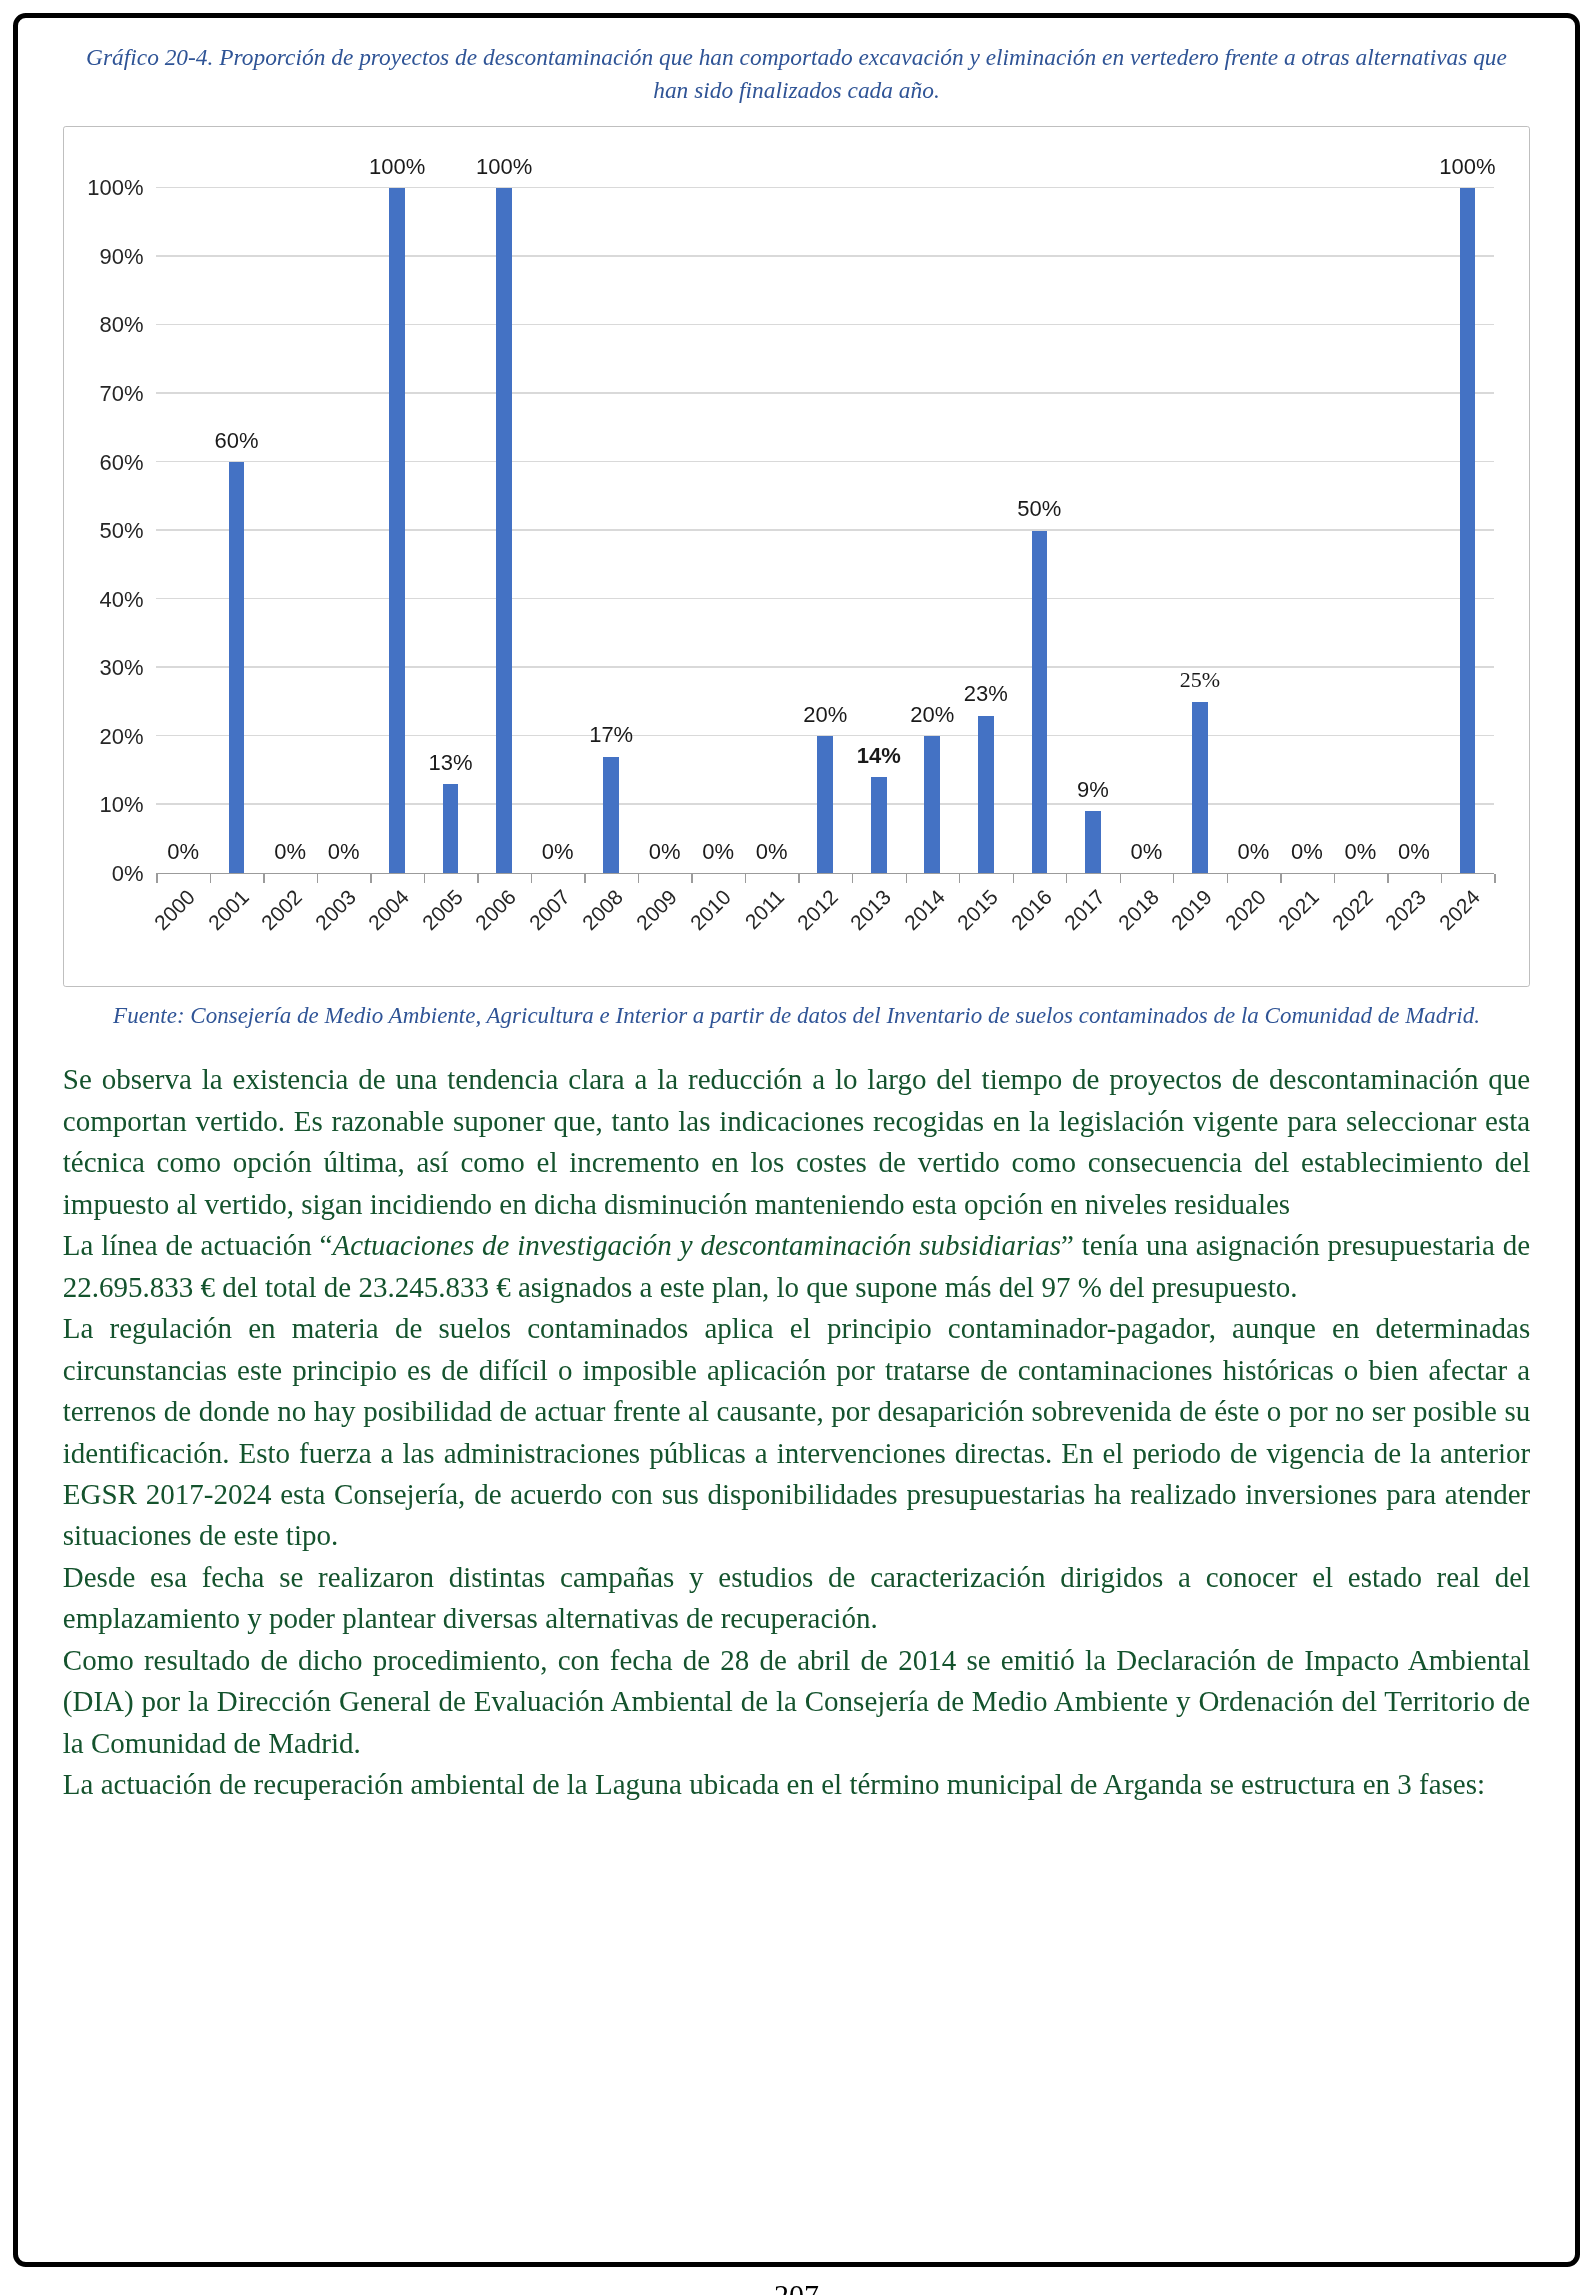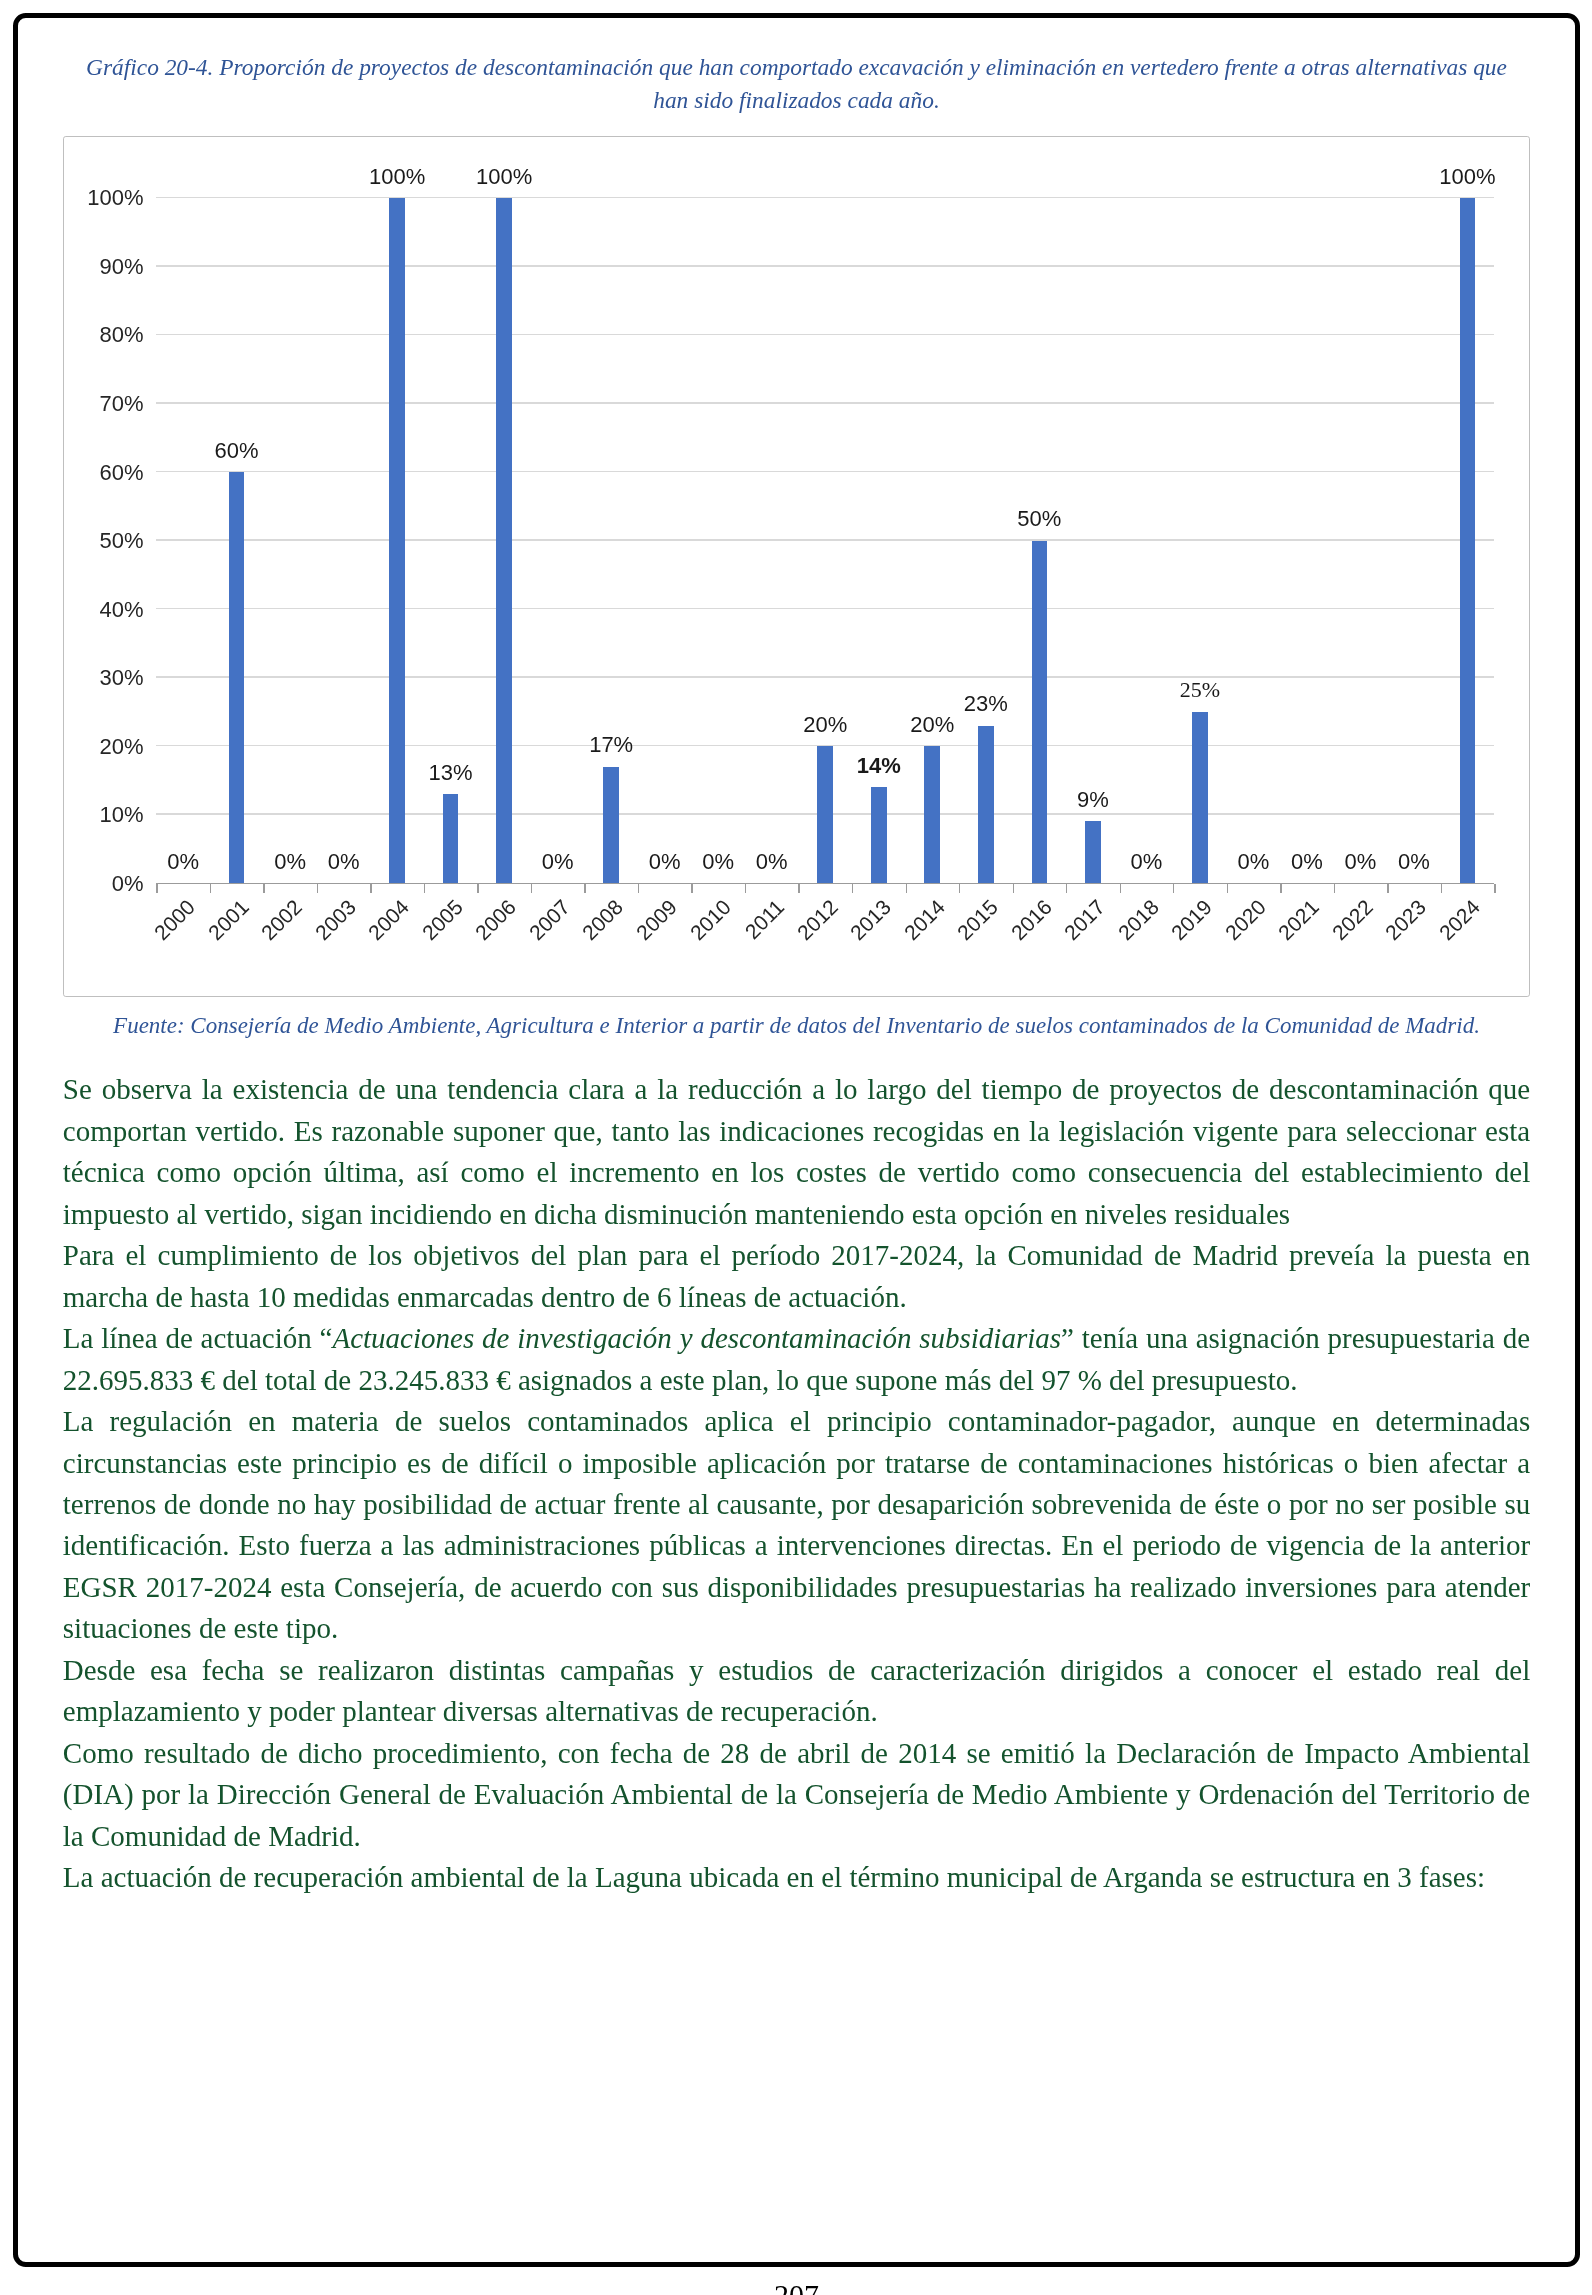--- a/index.html
+++ b/index.html
@@ -21,21 +21,21 @@
     border: 5.7px solid #000000;
     border-radius: 12.8px;
     padding: 20px 45px 0 45px;
   }
   .chart-title {
     color: #2F5496;
     font-style: italic;
     font-size: 23.4px;
     line-height: 1.4;
     text-align: center;
-    margin: 13px auto 0 auto;
+    margin: 3px auto 0 auto;
     max-width: 1424px;
   }
   .chart-box {
     margin-top: 20px;
     height: 861px;
     border: 1.4px solid #BFBFBF;
     border-radius: 2.8px;
     position: relative;
     background: #ffffff;
   }
@@ -227,21 +227,20 @@
             <div class="xboundary" style="left: 96%;"></div>
             <div class="xboundary" style="left: 100%;"></div>
           </div>
       </div>
     </div>
 
     <div class="source">Fuente: Consejería de Medio Ambiente, Agricultura e Interior a partir de datos del Inventario de suelos contaminados de la Comunidad de Madrid.</div>
 
     <div class="body-text">
       <p>Se observa la existencia de una tendencia clara a la reducción a lo largo del tiempo de proyectos de descontaminación que comportan vertido. Es razonable suponer que, tanto las indicaciones recogidas en la legislación vigente para seleccionar esta técnica como opción última, así como el incremento en los costes de vertido como consecuencia del establecimiento del impuesto al vertido, sigan incidiendo en dicha disminución manteniendo esta opción en niveles residuales</p>
-      <p>Para el cumplimiento de los objetivos del plan para el período 2017-2024, la Comunidad de Madrid preveía la puesta en marcha de hasta 10 medidas enmarcadas dentro de 6 líneas de actuación.</p>
       <p><span>La línea de actuación “</span><em>Actuaciones de investigación y descontaminación subsidiarias</em><span>” tenía una asignación presupuestaria de 22.695.833 € del total de 23.245.833 € asignados a este plan, lo que supone más del 97 % del presupuesto.</span></p>
       <p>La regulación en materia de suelos contaminados aplica el principio contaminador-pagador, aunque en determinadas circunstancias este principio es de difícil o imposible aplicación por tratarse de contaminaciones históricas o bien afectar a terrenos de donde no hay posibilidad de actuar frente al causante, por desaparición sobrevenida de éste o por no ser posible su identificación. Esto fuerza a las administraciones públicas a intervenciones directas. En el periodo de vigencia de la anterior EGSR 2017-2024 esta Consejería, de acuerdo con sus disponibilidades presupuestarias ha realizado inversiones para atender situaciones de este tipo.</p>
       <p>Desde esa fecha se realizaron distintas campañas y estudios de caracterización dirigidos a conocer el estado real del emplazamiento y poder plantear diversas alternativas de recuperación.</p>
       <p>Como resultado de dicho procedimiento, con fecha de 28 de abril de 2014 se emitió la Declaración de Impacto Ambiental (DIA) por la Dirección General de Evaluación Ambiental de la Consejería de Medio Ambiente y Ordenación del Territorio de la Comunidad de Madrid.</p>
       <p>La actuación de recuperación ambiental de la Laguna ubicada en el término municipal de Arganda se estructura en 3 fases:</p>
     </div>
 
   </div>
 
   <div class="page-number">207</div>

